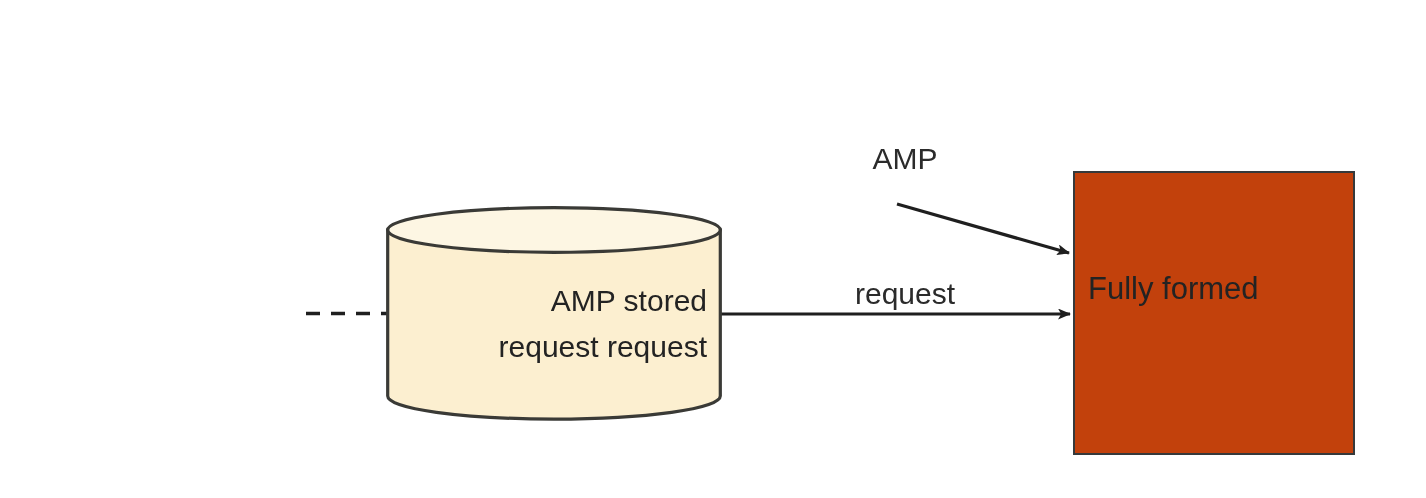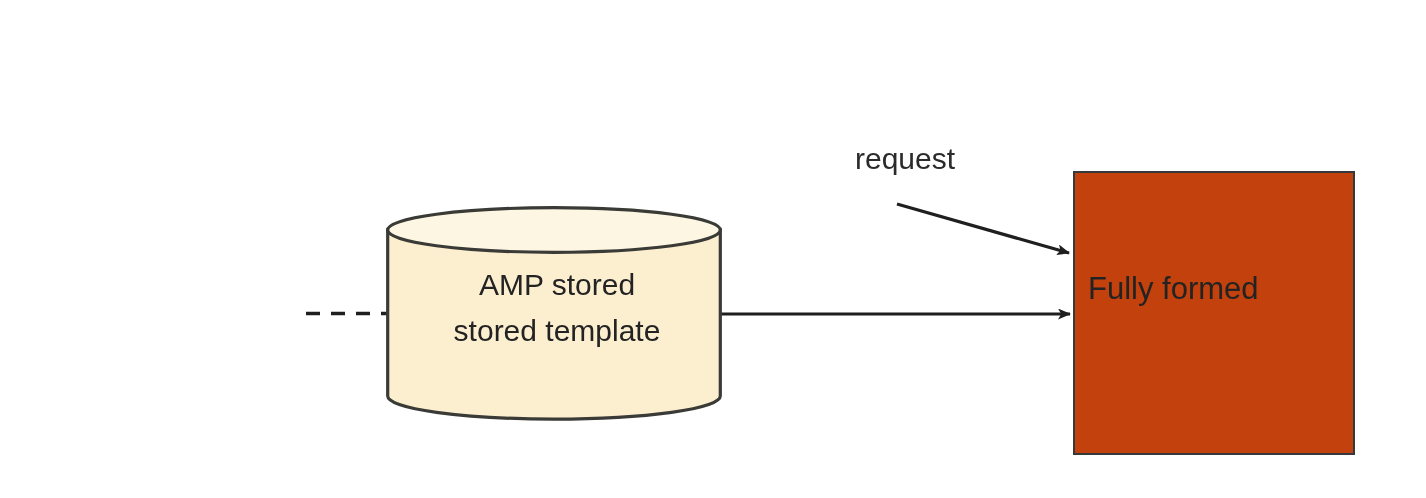--- a/index.html
+++ b/index.html
@@ -71,26 +71,26 @@
     position: absolute;
     left: 0;
     top: 0;
     width: 336px;
     height: 212px;
     overflow: visible;
   }
   #cylinder-text {
     position: absolute;
     left: 21px;
-    top: 55px;
+    top: 71px;
     width: 300px;
     font-size: 30px;
     line-height: 46px;
     color: #232323;
-    text-align: center;
+    text-align: right;
   }
   #cylinder-text span {
     display: block;
   }
 
   
   #ortb-node {
     position: absolute;
     left: 1073px;
     top: 171px;
@@ -128,33 +128,34 @@
 
     <line x1="306" y1="313.5" x2="387" y2="313.5" stroke="#1f1f1f" stroke-width="3.4" stroke-dasharray="14 11" stroke-linecap="butt"></line>
 
     <line x1="721" y1="314" x2="1070" y2="314" stroke="#1f1f1f" stroke-width="3.2" marker-end="url(#arrow-solid)"></line>
 
     <line x1="897" y1="204" x2="1069" y2="253" stroke="#1f1f1f" stroke-width="3.2" marker-end="url(#arrow-solid)"></line>
   </svg>
 
 
   <div class="diagram-label" id="label-query-string-params">
+    <span>AMP</span>
     <span>request</span>
   </div>
 
   <div id="cylinder-node">
     <svg class="cyl-svg" viewBox="0 0 336 212" xmlns="http://www.w3.org/2000/svg">
 
       <path d="M1.7,23 L1.7,189 A166,23 0 0 0 334.3,189 L334.3,23 Z" fill="#fcefd0" stroke="#3a3a36" stroke-width="3.2"></path>
 
       <ellipse cx="168" cy="23" rx="166.3" ry="22.3" fill="#fdf6e3" stroke="#3a3a36" stroke-width="3.2"></ellipse>
     </svg>
     <div id="cylinder-text">
       <span>AMP stored</span>
-      <span>stored template</span>
+      <span>request request</span>
     </div>
   </div>
 
   <div id="ortb-node">
     <div id="ortb-text">
       <span>Fully formed</span>
     </div>
   </div>
 
 </div>

